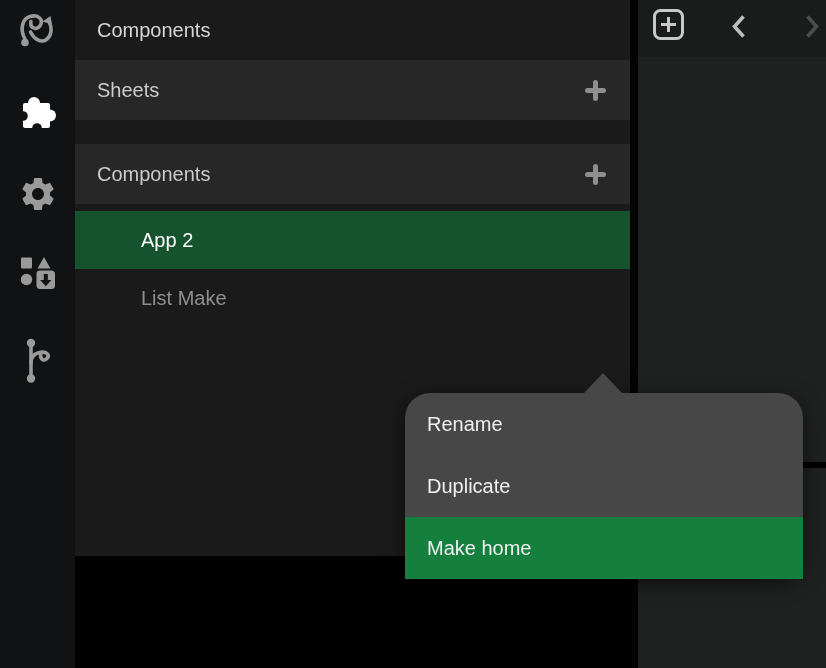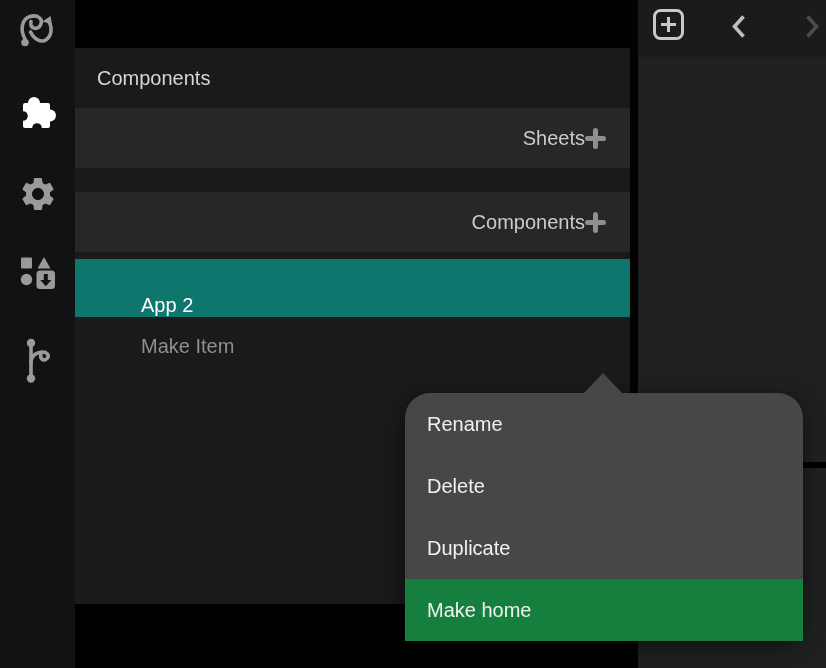--- a/index.html
+++ b/index.html
@@ -11,28 +11,28 @@
   }
   
   .activity-bar{position:absolute;left:0;top:0;width:75px;height:668px;background:#111213;}
   .act-item{position:absolute;left:0;width:75px;display:flex;justify-content:center;cursor:pointer;}
   .act-1{top:8px;}
   .act-2{top:90px;}
   .act-3{top:174px;}
   .act-4{top:256px;}
   .act-5{top:336px;}
   
-  .panel{position:absolute;left:75px;top:0;width:555px;height:556px;background:#1a1a1a;display:flex;flex-direction:column;margin-top:48px;}
+  .panel{position:absolute;left:75px;top:0;width:555px;height:556px;background:#1a1a1a;display:flex;flex-direction:column;}
   .panel-title{height:60px;display:flex;align-items:center;padding-left:22px;font-size:20px;color:#d6d6d6;background:#1a1a1a;flex:0 0 auto;}
-  .section-header{height:60px;background:#272727;display:flex;align-items:center;justify-content:flex-end;padding:0 24px 0 22px;font-size:20px;color:#cbcbcb;flex:0 0 auto;}
+  .section-header{height:60px;background:#272727;display:flex;align-items:center;justify-content:space-between;padding:0 24px 0 22px;font-size:20px;color:#cbcbcb;flex:0 0 auto;}
   .section-header .add-btn{display:flex;align-items:center;cursor:pointer;}
   .row{height:58px;display:flex;align-items:center;font-size:20px;color:#d0d0d0;flex:0 0 auto;}
   .row .icon-slot{width:39px;margin-left:27px;display:flex;align-items:center;}
   .row.no-icon{padding-left:66px;}
-  .row.selected{background:#0f766e;color:#ffffff;align-items:flex-end;}
+  .row.selected{background:#14532d;color:#ffffff;}
   .row.dim{color:#8f8f8f;}
   .row.sheet-row .label{font-weight:bold;color:#ffffff;}
   .spacer-a{height:24px;flex:0 0 auto;}
   .spacer-b{height:7px;flex:0 0 auto;}
   
   .v-divider{position:absolute;left:630px;top:0;width:8px;height:668px;background:#020202;}
   
   .canvas{position:absolute;left:638px;top:0;width:188px;height:668px;background:#1f2020;}
   .canvas-header{position:absolute;left:0;top:0;width:188px;height:57px;background:#1a1b1b;}
   .plus-square{position:absolute;left:15px;top:9px;cursor:pointer;}
@@ -124,21 +124,21 @@
     </div>
 
     <div class="spacer-b"></div>
 
 
     <div class="row no-icon selected">
       <span>App 2</span>
     </div>
 
     <div class="row no-icon dim">
-      <span>Make Item</span>
+      <span>List Make</span>
     </div>
   </div>
 
   <div class="v-divider"></div>
 
   <div class="canvas">
     <div class="canvas-line"></div>
     <div class="canvas-header">
       <div class="plus-square">
         <svg width="31" height="31" viewBox="0 0 31 31">
@@ -155,18 +155,17 @@
         <svg width="15" height="25" viewBox="0 0 15 25">
           <polyline points="2.5,2.5 11.5,12.5 2.5,22.5" stroke="#4d4d4d" stroke-width="3.6" fill="none"></polyline>
         </svg>
       </div>
     </div>
   </div>
 
   <div class="context-menu">
     <div class="menu-arrow"></div>
     <div class="menu-item">Rename</div>
-    <div class="menu-item">Delete</div>
     <div class="menu-item">Duplicate</div>
     <div class="menu-item highlight">Make home</div>
   </div>
 
 </div>
 
 </body></html>

